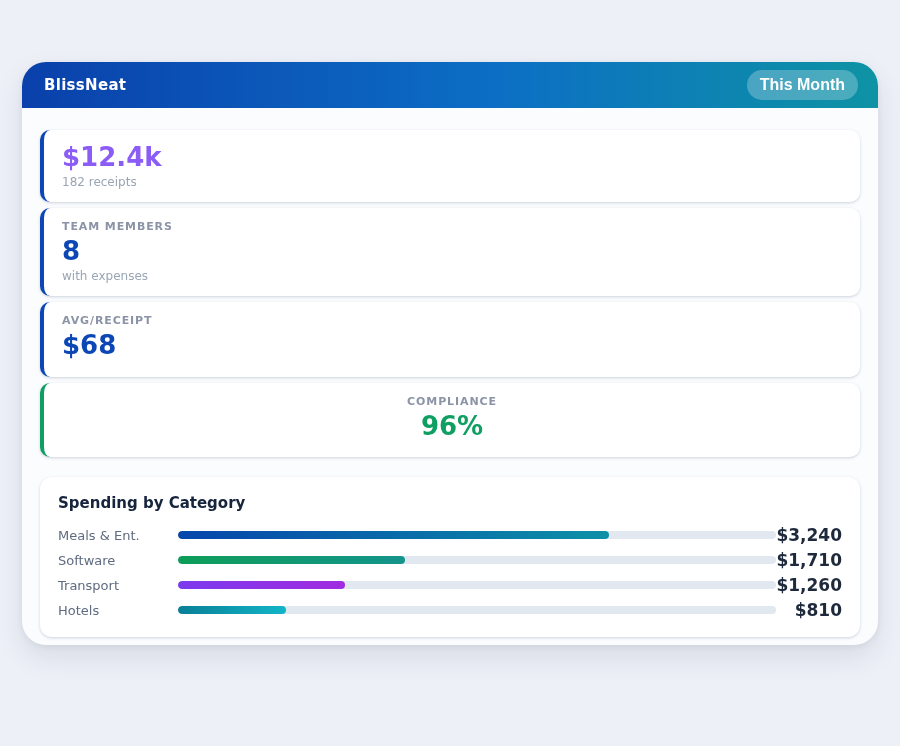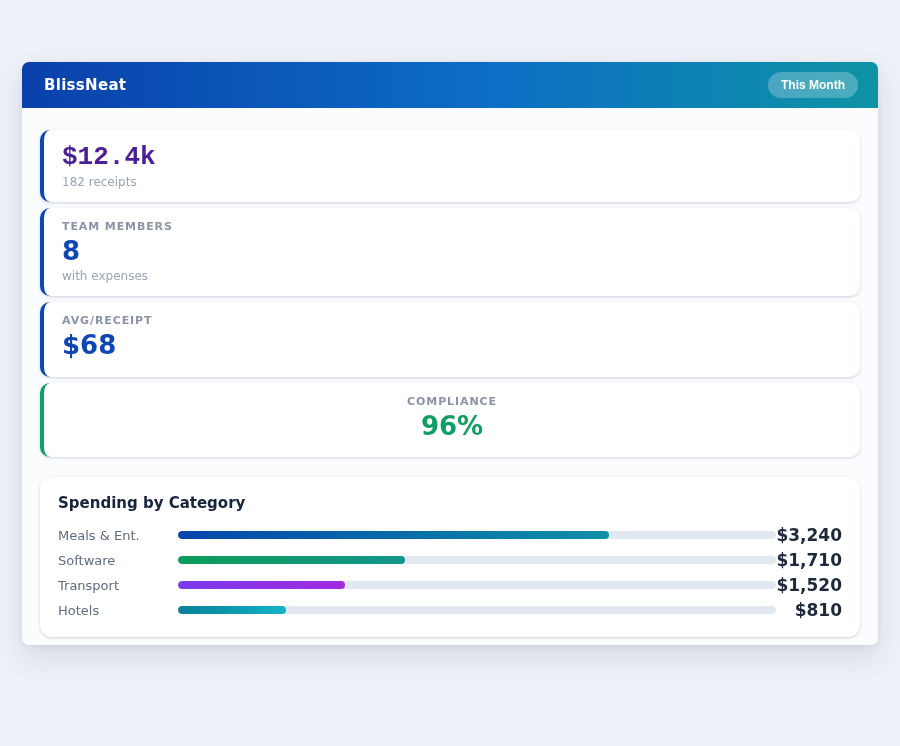--- a/index.html
+++ b/index.html
@@ -7,41 +7,41 @@
     width: 900px; height: 746px;
     background: #edf0f7;
     font-family: "DejaVu Sans", "Liberation Sans", sans-serif;
     overflow: hidden;
   }
   .main-card {
     position: absolute;
     left: 22px; top: 62px;
     width: 856px; height: 583px;
     background: #fbfcfe;
-    border-radius: 7px;
+    border-radius: 24px;
     box-shadow: 0 12px 28px rgba(30,41,59,0.10), 0 2px 6px rgba(30,41,59,0.06);
     overflow: hidden;
   }
   .app-header {
     height: 46px;
     display: flex;
     align-items: center;
     justify-content: space-between;
     padding: 0 20px 0 22px;
   }
   .app-title {
     color: #ffffff;
     font-size: 15px;
     font-weight: bold;
     letter-spacing: 0.3px;
   }
   .period-badge {
     background: rgba(255,255,255,0.25);
     color: #ffffff;
-    font-size: 12px;
+    font-size: 16px;
     font-weight: bold;
     padding: 6px 13px;
     border-radius: 999px;
     border: none;
     cursor: pointer;
   }
   .body-area { padding: 22px 18px 0 18px; }
   .stat-card {
     background: #ffffff;
     border-radius: 10px;
@@ -116,21 +116,21 @@
 <div class="main-card">
 
   <div class="app-header" style="background: linear-gradient(90deg, rgb(10, 64, 171) 0%, rgb(12, 110, 197) 55%, rgb(14, 147, 164) 100%);">
     <div class="app-title">BlissNeat</div>
     <button class="period-badge">This Month</button>
   </div>
 
   <div class="body-area">
 
     <div class="stat-card" style="border-left-color: rgb(13, 71, 181);">
-      <div class="stat-value" style="color: #4c1d95; font-family: Liberation Mono, monospace;">$12.4k</div>
+      <div class="stat-value" style="color: #8b5cf6;">$12.4k</div>
       <div class="stat-subtext">182 receipts</div>
     </div>
 
     <div class="stat-card" style="border-left-color: rgb(13, 71, 181);">
       <div class="stat-label">TEAM MEMBERS</div>
       <div class="stat-value" style="color: rgb(13, 71, 181);">8</div>
       <div class="stat-subtext">with expenses</div>
     </div>
 
     <div class="stat-card" style="border-left-color: rgb(13, 71, 181);">
@@ -163,21 +163,21 @@
           <div class="category-bar-fill" style="width: 38%; background: linear-gradient(90deg, rgb(14, 157, 88), rgb(20, 148, 140));"></div>
         </div>
         <div class="category-value">$1,710</div>
       </div>
 
       <div class="category-row">
         <div class="category-label">Transport</div>
         <div class="category-bar-track">
           <div class="category-bar-fill" style="width: 28%; background: linear-gradient(90deg, rgb(124, 58, 237), rgb(161, 43, 224));"></div>
         </div>
-        <div class="category-value">$1,520</div>
+        <div class="category-value">$1,260</div>
       </div>
 
       <div class="category-row">
         <div class="category-label">Hotels</div>
         <div class="category-bar-track">
           <div class="category-bar-fill" style="width: 18%; background: linear-gradient(90deg, rgb(10, 127, 150), rgb(18, 181, 200));"></div>
         </div>
         <div class="category-value">$810</div>
       </div>
 

